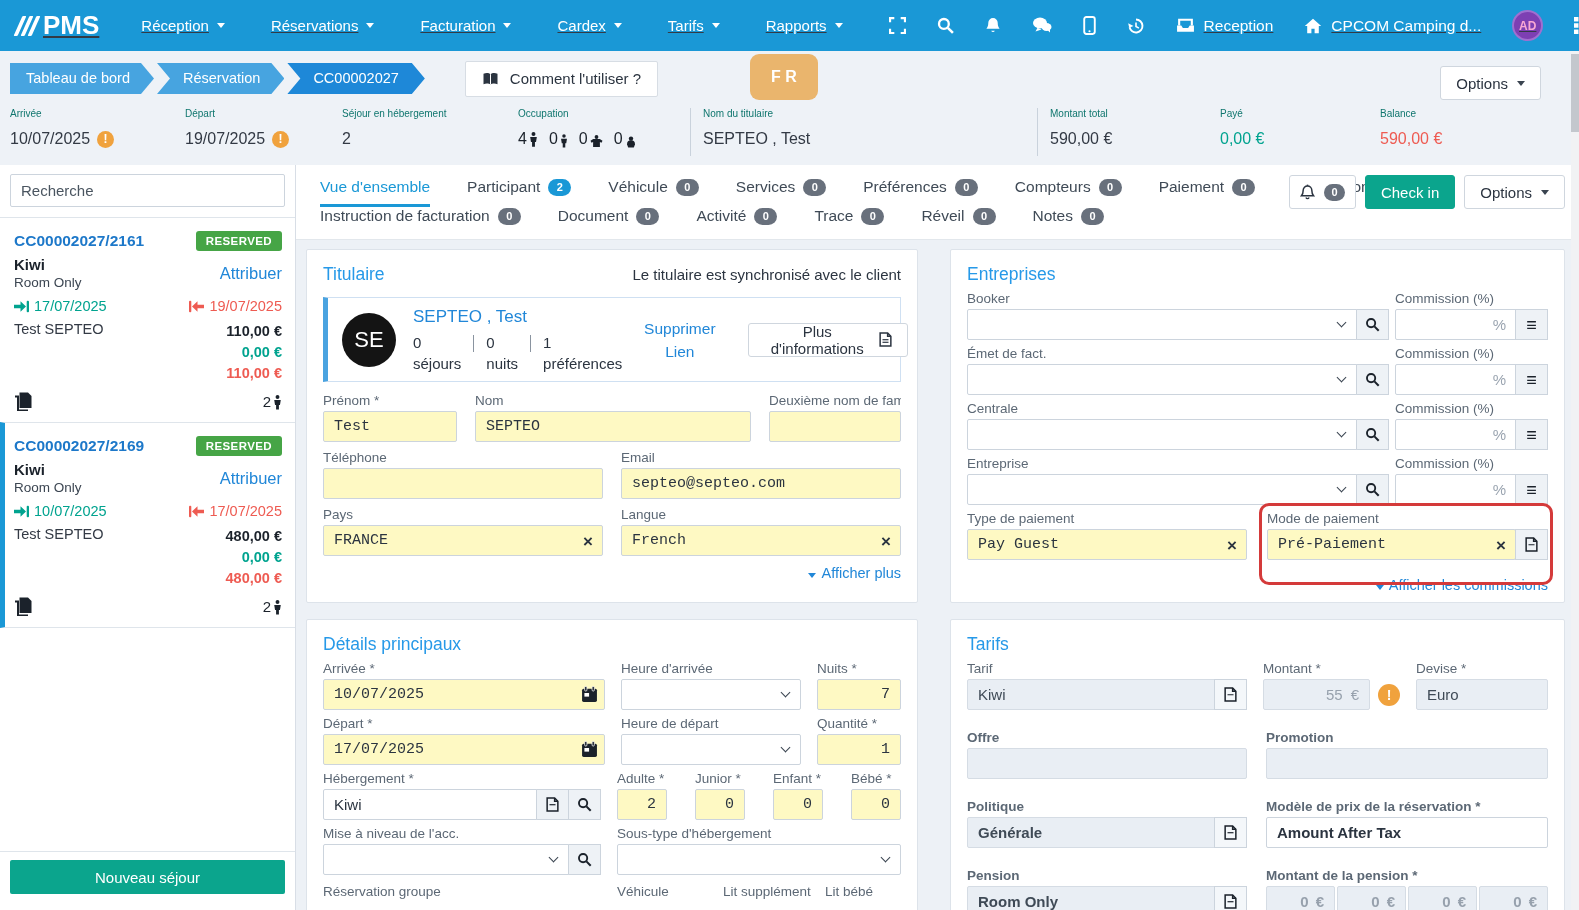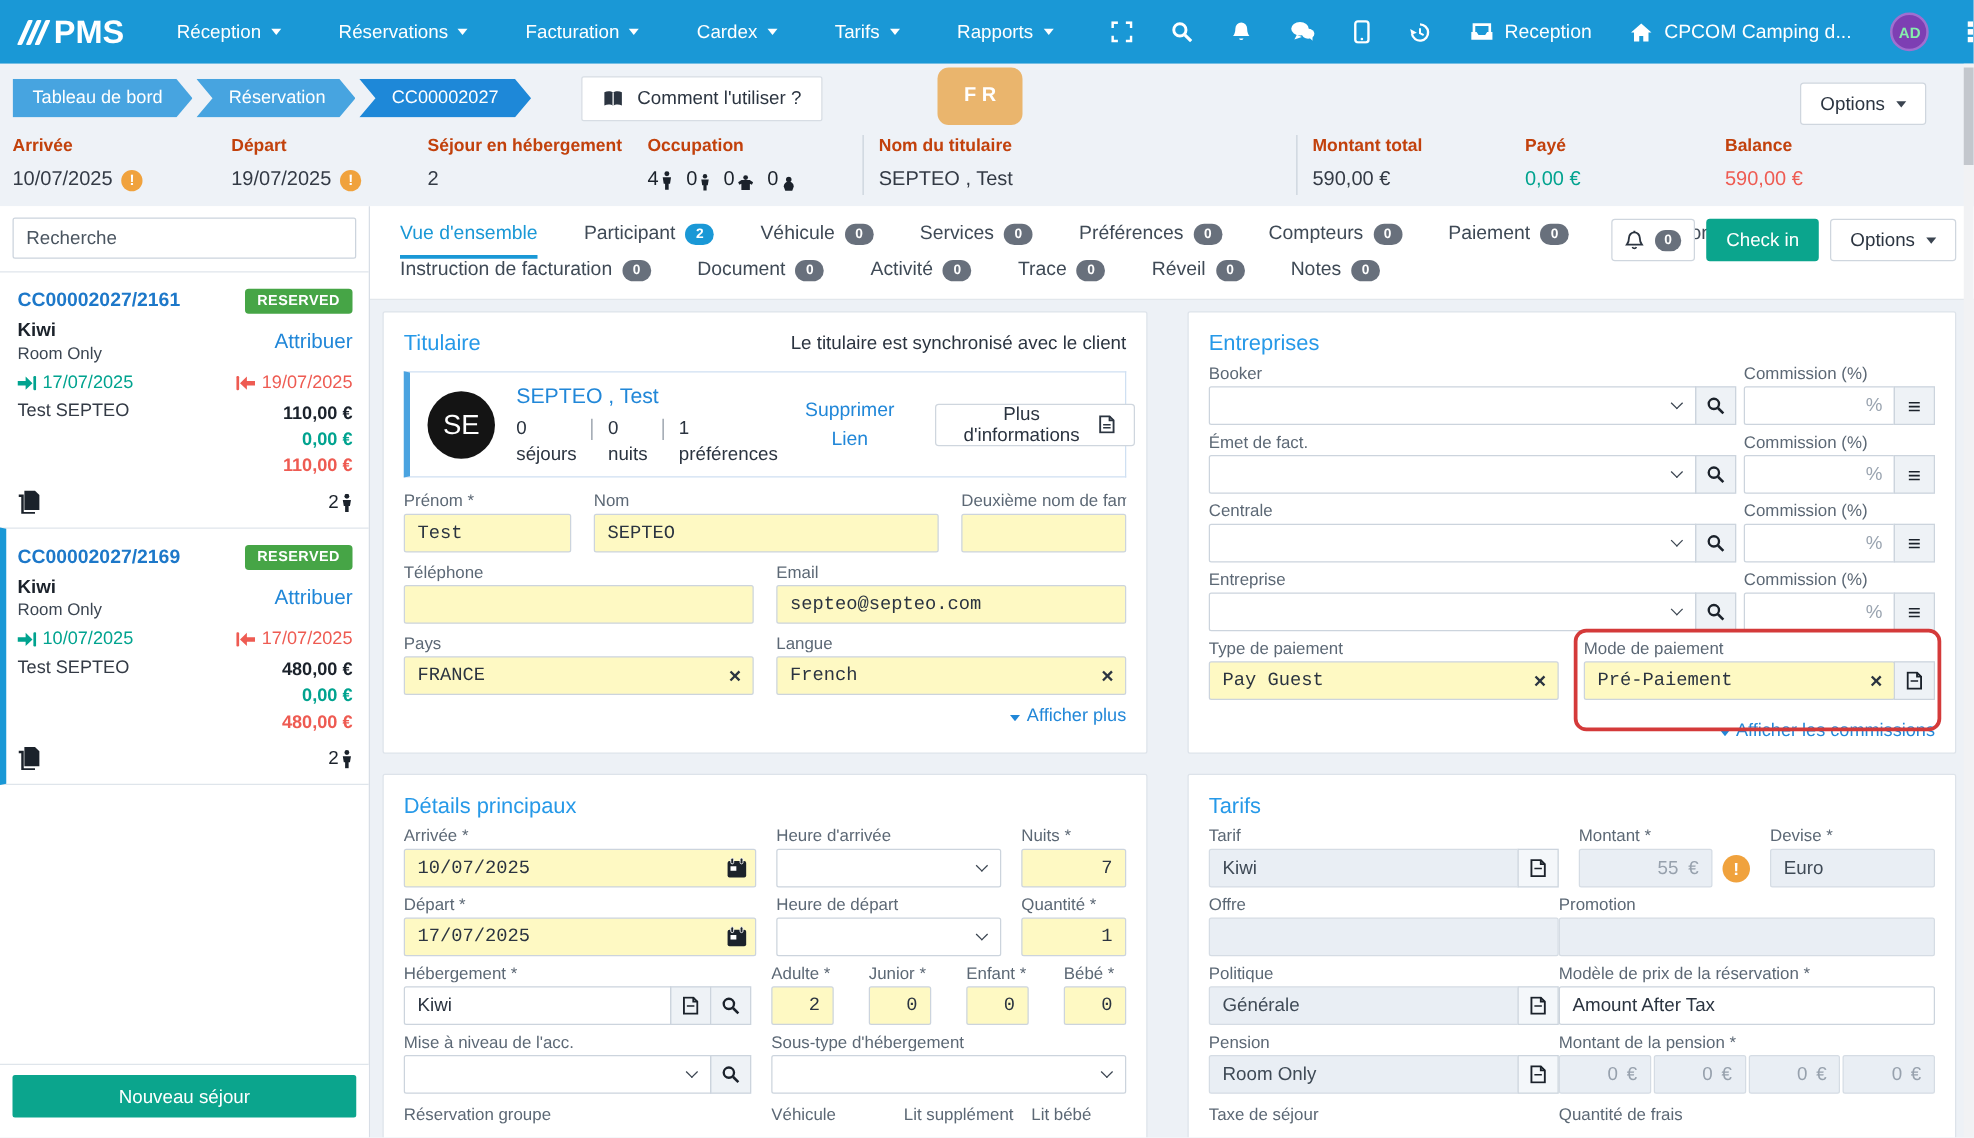--- a/index.html
+++ b/index.html
@@ -1,44 +1,44 @@
 <!DOCTYPE html>
 <html><head>
 <meta charset="utf-8">
 <style>
   * {margin:0; padding:0; box-sizing:border-box;}
   html,body {width:1579px; height:910px; overflow:hidden;}
   body {font-family:"Liberation Sans","DejaVu Sans",sans-serif; color:#333a45; background:#eef2f7; position:relative;}
   svg {display:block;}
 
   
-  .topbar {height:51px; background:#1a98d6; display:flex; align-items:center; padding:0 18px;}
+  .topbar {height:51px; background:#1a98d6; display:flex; align-items:center; padding:0 18px;text-decoration:underline;}
   .logo {display:flex; align-items:center; gap:7px; color:#fff; font-size:26px; font-weight:bold; margin-right:42px; cursor:pointer;}
   .logo-stripes {display:inline-flex; gap:3px; transform:skewX(-24deg);}
   .logo-stripes i {width:4px; height:20px; background:#fff; border-radius:1px;}
   .menu-item {color:#fff; font-size:15px; margin-right:46px; display:flex; align-items:center; gap:8px; cursor:pointer; white-space:nowrap;}
   .caret-w {width:0;height:0;border-left:4px solid transparent;border-right:4px solid transparent;border-top:5px solid #fff;}
   .topbar-right {margin-left:auto; display:flex; align-items:center; gap:31px; color:#fff;}
   .tb-label {display:flex; align-items:center; gap:9px; font-size:15.5px; cursor:pointer; white-space:nowrap;}
-  .avatar {width:31px; height:31px; border-radius:50%; background:#7d3fb3; border:2px solid #a06fd0; color:#86efac; font-size:12px; font-weight:bold; display:flex; align-items:center; justify-content:center;}
+  .avatar {width:31px; height:31px; border-radius:50%; background:#7d3fb3; border:2px solid #a06fd0; color:#f9a8d4; font-size:12px; font-weight:bold; display:flex; align-items:center; justify-content:center;}
 
   
   .header {height:114px; position:relative; padding:11px 0 0 10px; background:#eef2f7;}
   .breadcrumb-row {display:flex; align-items:center; height:33px;}
   .crumb {height:31px; line-height:31px; color:#fff; font-size:14.5px; position:relative; margin-right:3px; cursor:pointer; white-space:nowrap;}
   .crumb-first {background:#47a4e0; padding:0 24px 0 16px; clip-path:polygon(0 0, calc(100% - 13px) 0, 100% 50%, calc(100% - 13px) 100%, 0 100%);}
   .crumb-mid {background:#47a4e0; padding:0 24px 0 26px; clip-path:polygon(0 0, calc(100% - 13px) 0, 100% 50%, calc(100% - 13px) 100%, 0 100%, 13px 50%);}
   .crumb-last {background:#1e88d8; padding:0 26px 0 26px; clip-path:polygon(0 0, calc(100% - 13px) 0, 100% 50%, calc(100% - 13px) 100%, 0 100%, 13px 50%);}
   .help-button {margin-left:37px; background:#fff; border:1px solid #d7dde4; height:36px; padding:0 16px; font-size:15px; display:flex; gap:11px; align-items:center; border-radius:2px; color:#2b3440; cursor:pointer; font-family:inherit;}
   .flag-badge {position:absolute; left:750px; top:3px; width:68px; height:46px; background:#eab56d; border-radius:9px; color:#fff; font-weight:bold; font-size:16px; display:flex; align-items:center; justify-content:center; gap:7px;}
   .header-options {position:absolute; right:38px; top:15px;}
   .btn {height:34px; border:1px solid #cfd6de; background:#fff; border-radius:3px; font-size:15px; color:#2b3440; display:inline-flex; align-items:center; gap:9px; padding:0 15px; cursor:pointer; font-family:inherit;}
   .caret-d {width:0;height:0;border-left:4.5px solid transparent;border-right:4.5px solid transparent;border-top:5.5px solid #3a4450;}
   .summary-row {display:flex; margin-top:13px; align-items:flex-start;}
-  .metric-label {font-size:14px; color:#c2410c;font-weight:bold;}
+  .metric-label {font-size:10px; color:#0f766e;}
   .metric-value {font-size:16px; color:#333a45; margin-top:11px; display:flex; align-items:center; gap:7px;}
   .m-arrival{width:175px;} .m-departure{width:157px;} .m-stay{width:176px;} .m-occupation{width:172px;}
   .m-holder{width:334px;} .m-total{width:170px;} .m-paid{width:160px;} .m-balance{width:160px;}
   .v-divider {width:1px; background:#c9d2dc; align-self:stretch; margin-right:12px; min-height:48px;}
   .warn-badge {width:17px;height:17px;border-radius:50%;background:#f0a23d;color:#fff;font-size:12px;font-weight:bold;display:inline-flex;align-items:center;justify-content:center;flex:none;}
   .teal {color:#00a38f;} .red {color:#ee5b52;}
   .occ {display:flex; gap:11px;}
   .occ-item {display:flex; align-items:flex-end; gap:2px; color:#1b222b;}
 
   
@@ -140,21 +140,21 @@
   
   .det-row {display:grid; grid-template-columns:1fr 180px 84px; column-gap:16px; margin-top:6px;}
   .det-row2 {display:grid; grid-template-columns:1fr 284px; column-gap:16px; margin-top:6px;}
   .cal-btn {position:absolute; right:7px; top:7px; cursor:pointer; color:#1b222b;}
   .occ-grid {display:grid; grid-template-columns:repeat(4,1fr); column-gap:2px;gap:28px;}
   .labels-3 {display:flex; padding-top:3px;}
   .labels-3 .field-label:nth-child(1){width:106px;} .labels-3 .field-label:nth-child(2){width:102px;}
 
   
   .tar-row1 {display:grid; grid-template-columns:280px 1fr 132px; column-gap:16px; margin-top:6px;}
-  .tar-row {display:grid; grid-template-columns:280px 1fr; column-gap:0; margin-top:6px;}
+  .tar-row {display:grid; grid-template-columns:280px 1fr; column-gap:19px; margin-top:20px;font-weight:bold;}
   .dis-input {height:31px; background:#e9eef4; border:1px solid #d5dce4; border-radius:2px; display:flex; align-items:center; padding:0 10px; font-size:15px; color:#3f4a56;}
   .dis-group {display:flex;}
   .dis-group .dis-input {flex:1; border-radius:2px 0 0 2px;}
   .dis-btn {background:#f4f7fa;}
   .dis-muted {color:#97a1ad;}
   .amount-wrap {display:flex; align-items:center; gap:8px;}
   .amount-box {flex:1; justify-content:flex-end; gap:8px;}
   .warn-big {width:22px;height:22px;font-size:14px;}
   .pension-grid {display:grid; grid-template-columns:repeat(4,1fr); column-gap:2px;}
   .pension-grid .dis-input {justify-content:flex-end; gap:7px;}

